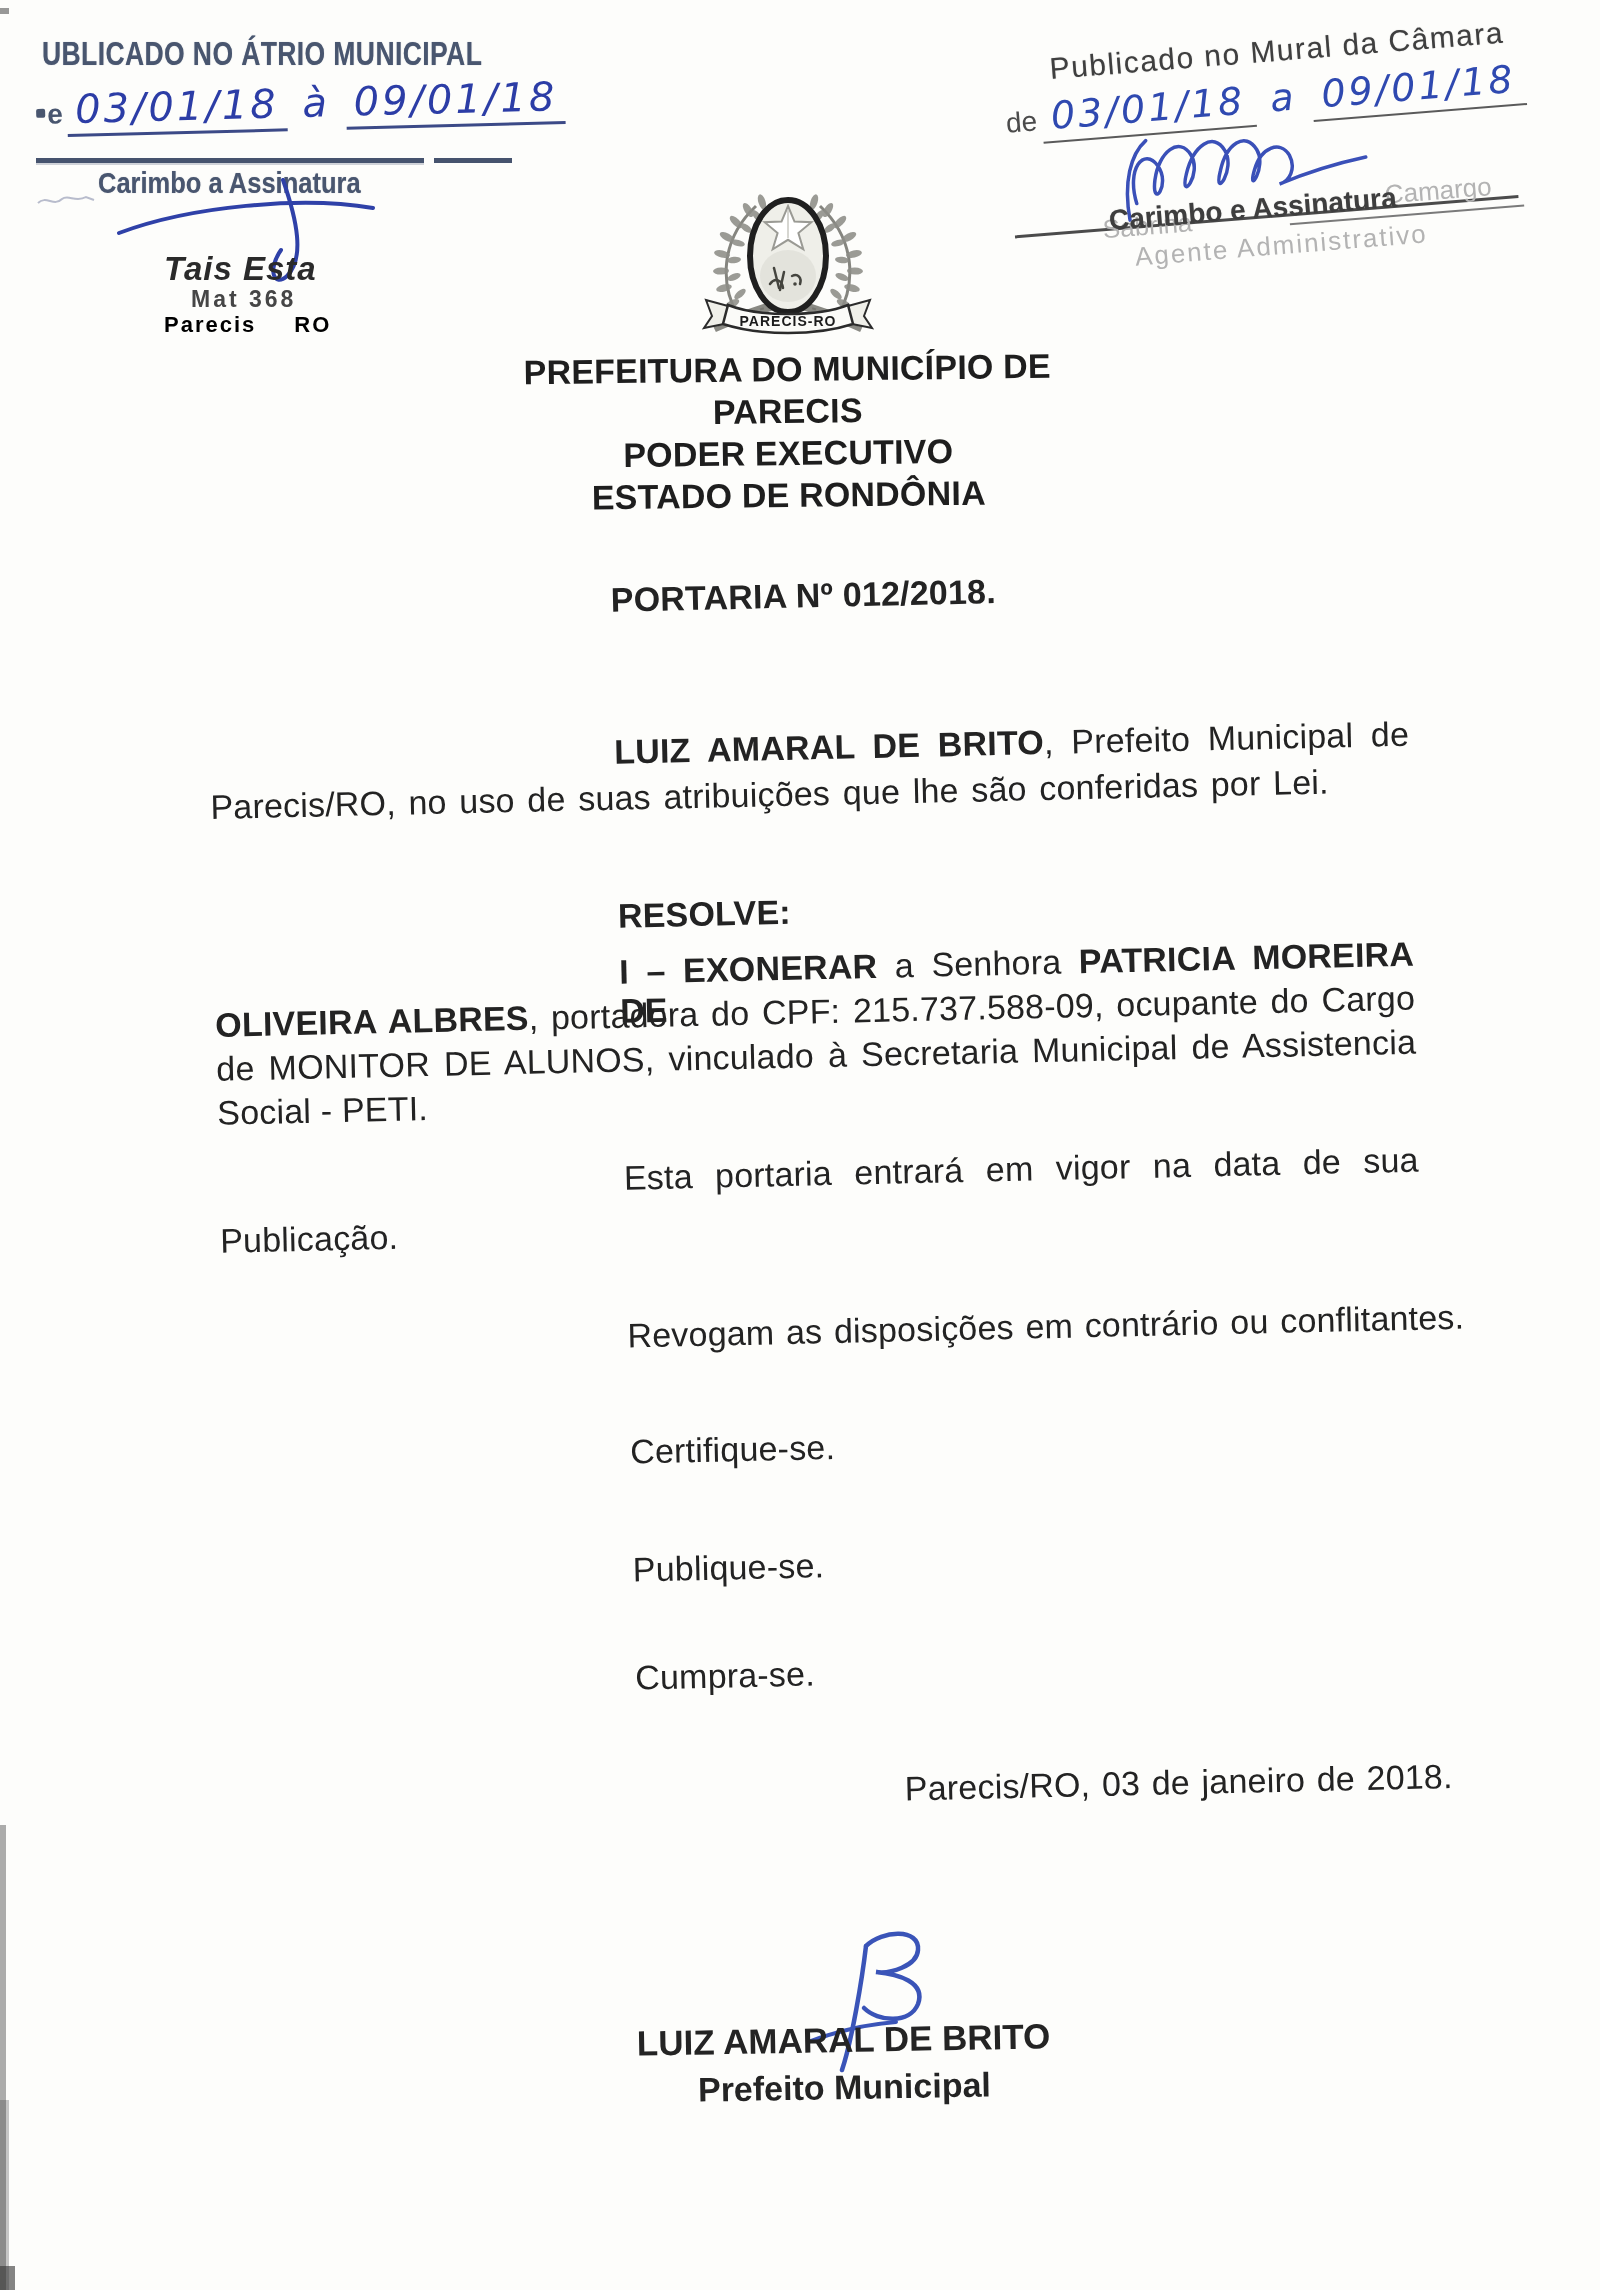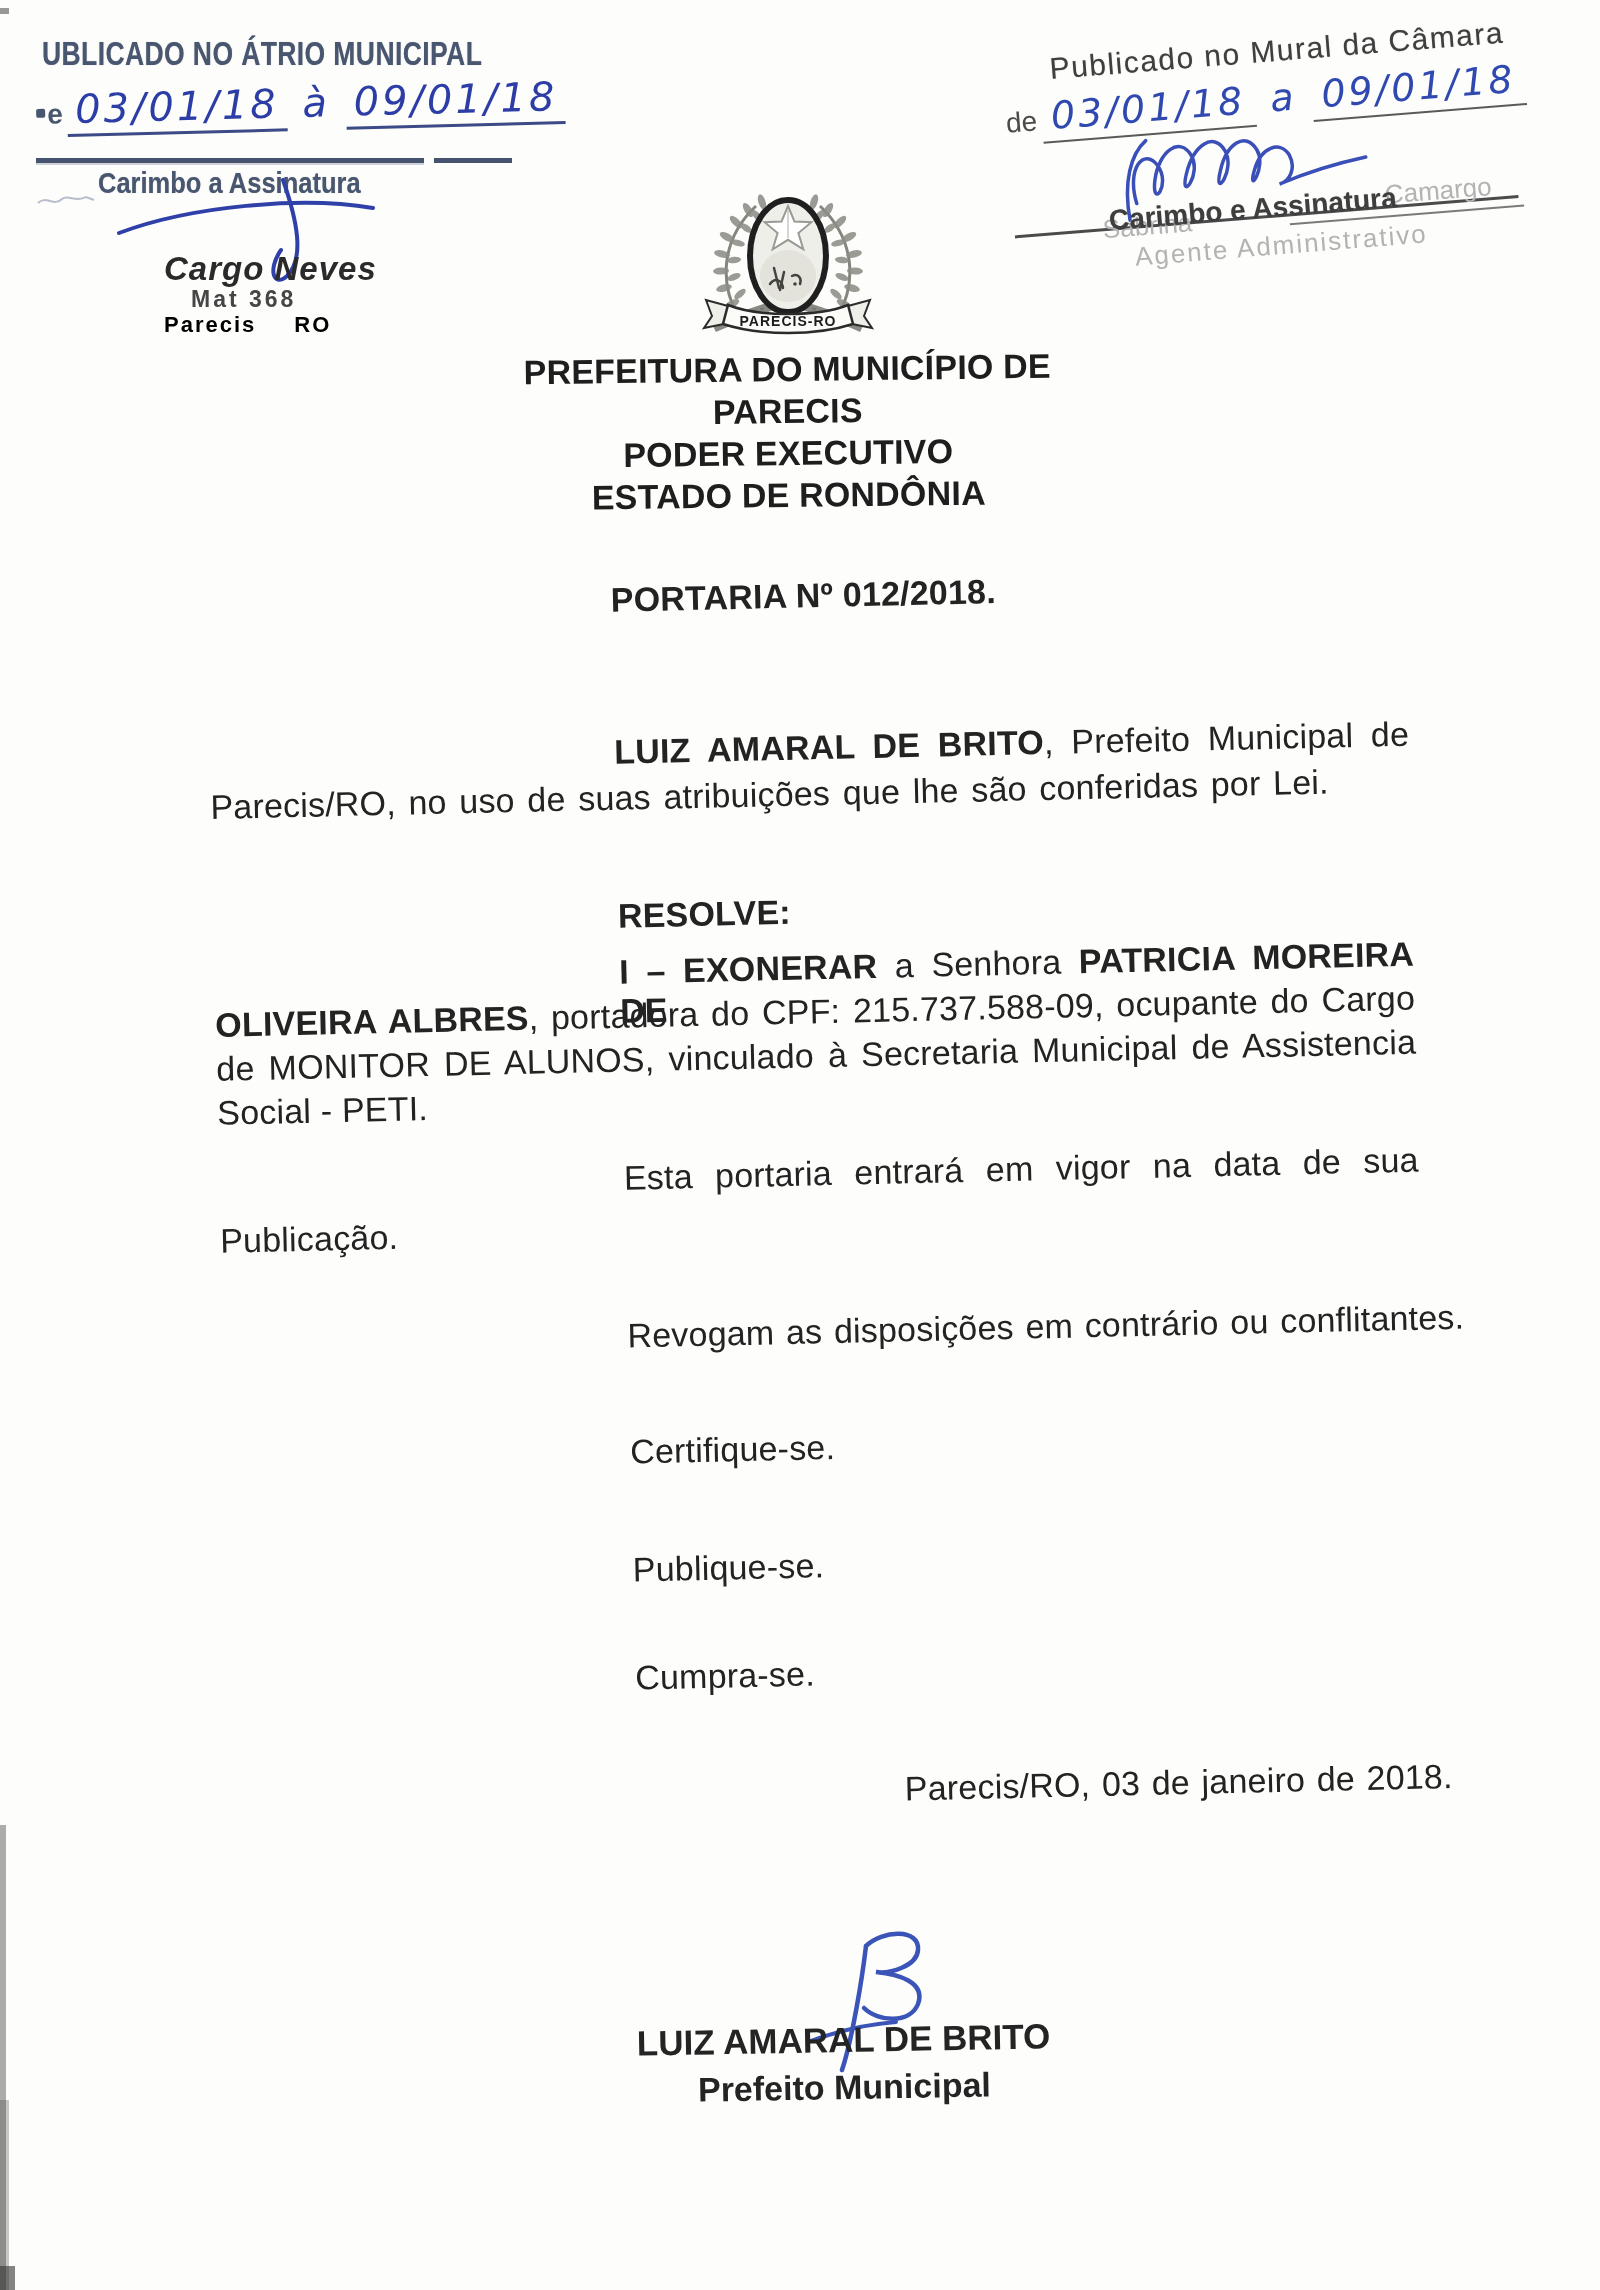--- a/index.html
+++ b/index.html
@@ -112,21 +112,21 @@
 
     <svg class="abs" style="left:0;top:162px" width="62" height="20" viewBox="0 0 62 20">
       <path d="M2 13 C10 5 18 17 26 9 C32 4 40 13 50 7 L58 10" stroke="#a6abc0" stroke-width="2" fill="none" opacity=".8"></path>
     </svg>
 
     <svg class="abs" style="left:75px;top:150px" width="290" height="105" viewBox="0 0 290 105">
       <path d="M8 55 C80 28 190 18 262 30" stroke="#2f41a8" stroke-width="4" fill="none" stroke-linecap="round"></path>
       <path d="M172 2 C186 42 194 80 176 98 C163 110 156 92 170 72" stroke="#2f41a8" stroke-width="4" fill="none" stroke-linecap="round"></path>
     </svg>
 
-    <div class="abs sl-name">Cargo Neves</div>
+    <div class="abs sl-name">Tais Esta</div>
     <div class="abs sl-mat">Mat 368</div>
     <div class="abs sl-city">
       <span>Parecis</span><span class="uf">RO</span>
     </div>
   </div>
 
   <div class="abs stamp-right">
     <div class="abs sr-title">Publicado no Mural da Câmara</div>
     <div class="abs sr-dates">
       <span class="sr-pre">de</span>

